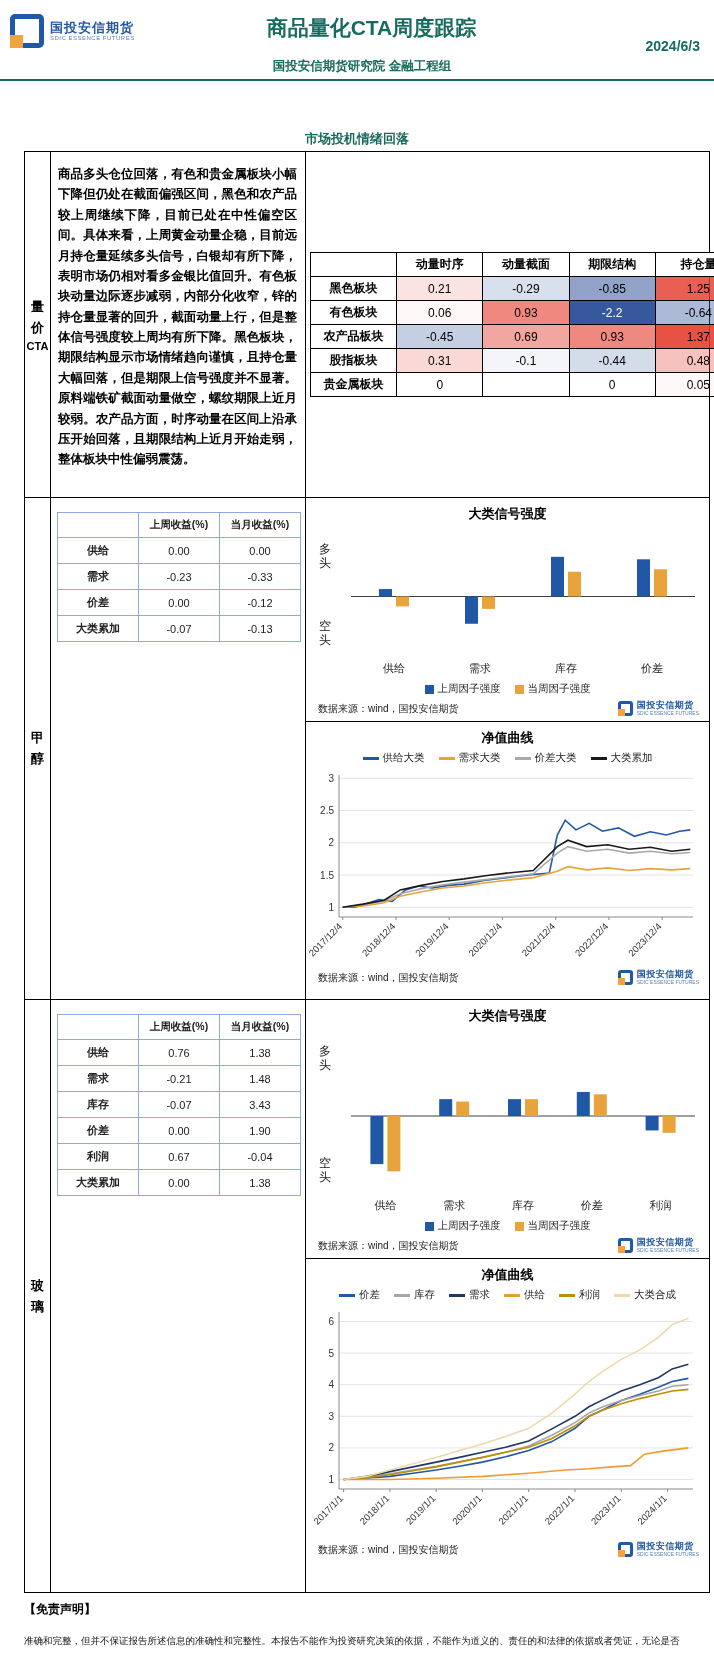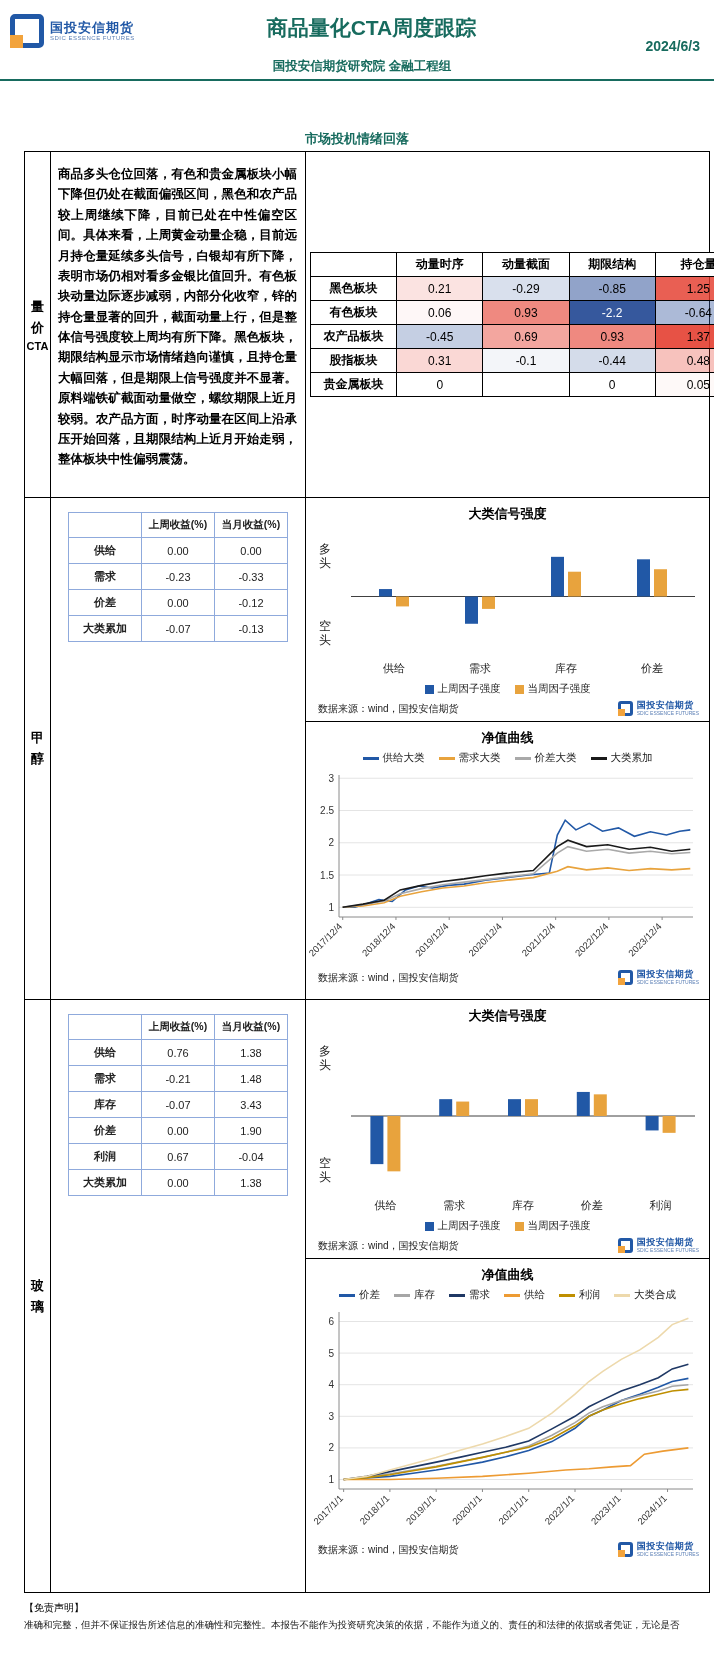--- a/index.html
+++ b/index.html
@@ -37,21 +37,21 @@
   .cta-body { flex: 1; display: flex; }
   .cta-para { width: 255px; flex: 0 0 255px; border-right: 1px solid #000; padding: 12px 8px 10px 7px; font-size: 12.5px; font-weight: 600; line-height: 1.63; text-align: justify; }
   .heat-wrap { flex: 1; display: flex; align-items: center; justify-content: center; padding: 4px; }
 
   table.heat-table { border-collapse: collapse; width: 432px; table-layout: fixed; }
   table.heat-table th, table.heat-table td { border: 1px solid #000; text-align: center; font-size: 12px; padding: 3px 1px; }
   table.heat-table thead th { font-weight: bold; background: #fff; }
   table.heat-table tbody th { font-weight: bold; width: 72px; padding: 3px 0; }
 
   .left-col { width: 255px; flex: 0 0 255px; border-right: 1px solid #000; padding: 10px 6px; }
-  table.factor-table { border-collapse: collapse; width: 220px; margin: 4px auto 0 auto; table-layout: fixed; }
+  table.factor-table { border-collapse: collapse; width: 244px; margin: 4px auto 0 auto; table-layout: fixed; }
   table.factor-table th, table.factor-table td { border: 1px solid #8FAADC; text-align: center; font-size: 11px; padding: 5px 2px; color: #222; }
   table.factor-table thead th { font-weight: 600; font-size: 10.5px; }
   table.factor-table tbody th { font-weight: 600; width: 64px; }
   .para { margin-top: 36px; padding: 0 4px; font-size: 12.5px; font-weight: 600; line-height: 1.62; text-align: justify; }
 
   .charts-col { flex: 1; display: flex; flex-direction: column; min-width: 0; }
   .chart-block { padding: 5px 2px 2px 2px; display: flex; flex-direction: column; align-items: center; }
   .chart-block.hairline { border-bottom: 1px solid #000; }
   .chart-block.grow { flex: 1; }
   .chart-title { font-size: 13px; font-weight: bold; text-align: center; padding: 2px 0 2px 0; }
@@ -67,21 +67,21 @@
   .source { font-size: 10px; color: #222; }
   .mini-logo { display: flex; align-items: center; gap: 4px; }
   .ml-mark { width: 15px; height: 15px; border: 3px solid #2158A6; border-radius: 3px; position: relative; display: inline-block; background: #fff; flex: 0 0 auto; }
   .ml-mark::after { content: ""; position: absolute; left: -3px; bottom: -3px; width: 7px; height: 7px; background: #F2A33C; }
   .ml-text { display: flex; flex-direction: column; line-height: 1.05; }
   .ml-cn { font-size: 9px; font-weight: bold; color: #2158A6; letter-spacing: 0.5px; }
   .ml-en { font-size: 5px; color: #5B7FB5; }
 
   
   .footer { padding: 8px 10px 0 24px; }
-  .footer-title { font-weight: normal; font-size: 10px; margin-bottom: 3px; }
+  .footer-title { font-weight: bold; font-size: 12px; margin-bottom: 16px; }
   .footer-line { font-size: 9.5px; color: #111; line-height: 1.55; }
 </style>
 </head>
 <body>
 
 <div class="page">
 
   <div class="header">
     <div class="logo">
       <div class="logo-mark"></div>

